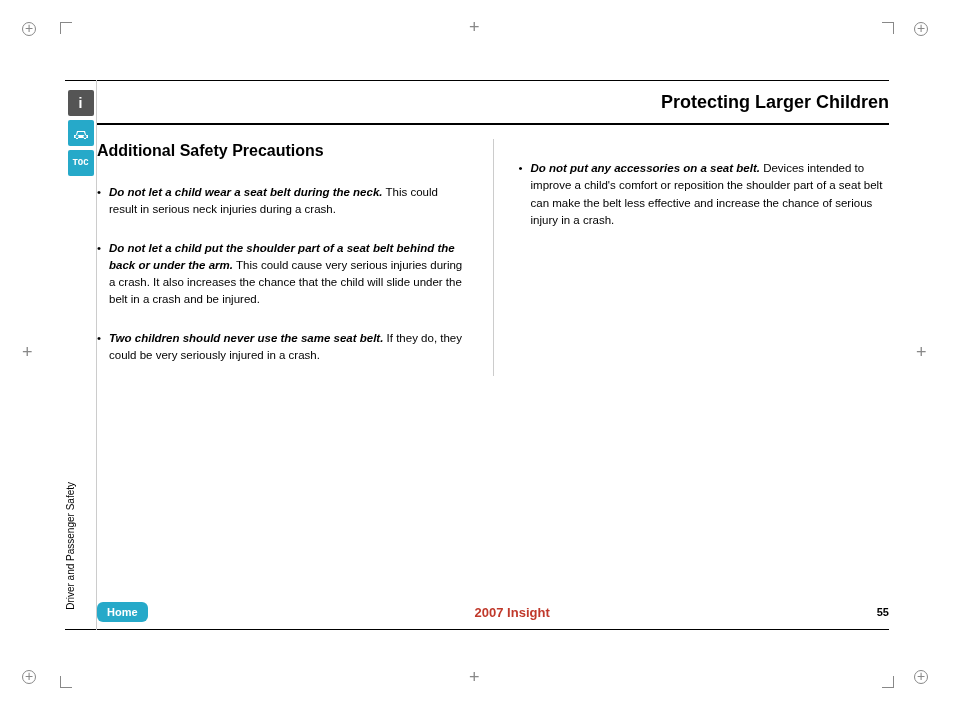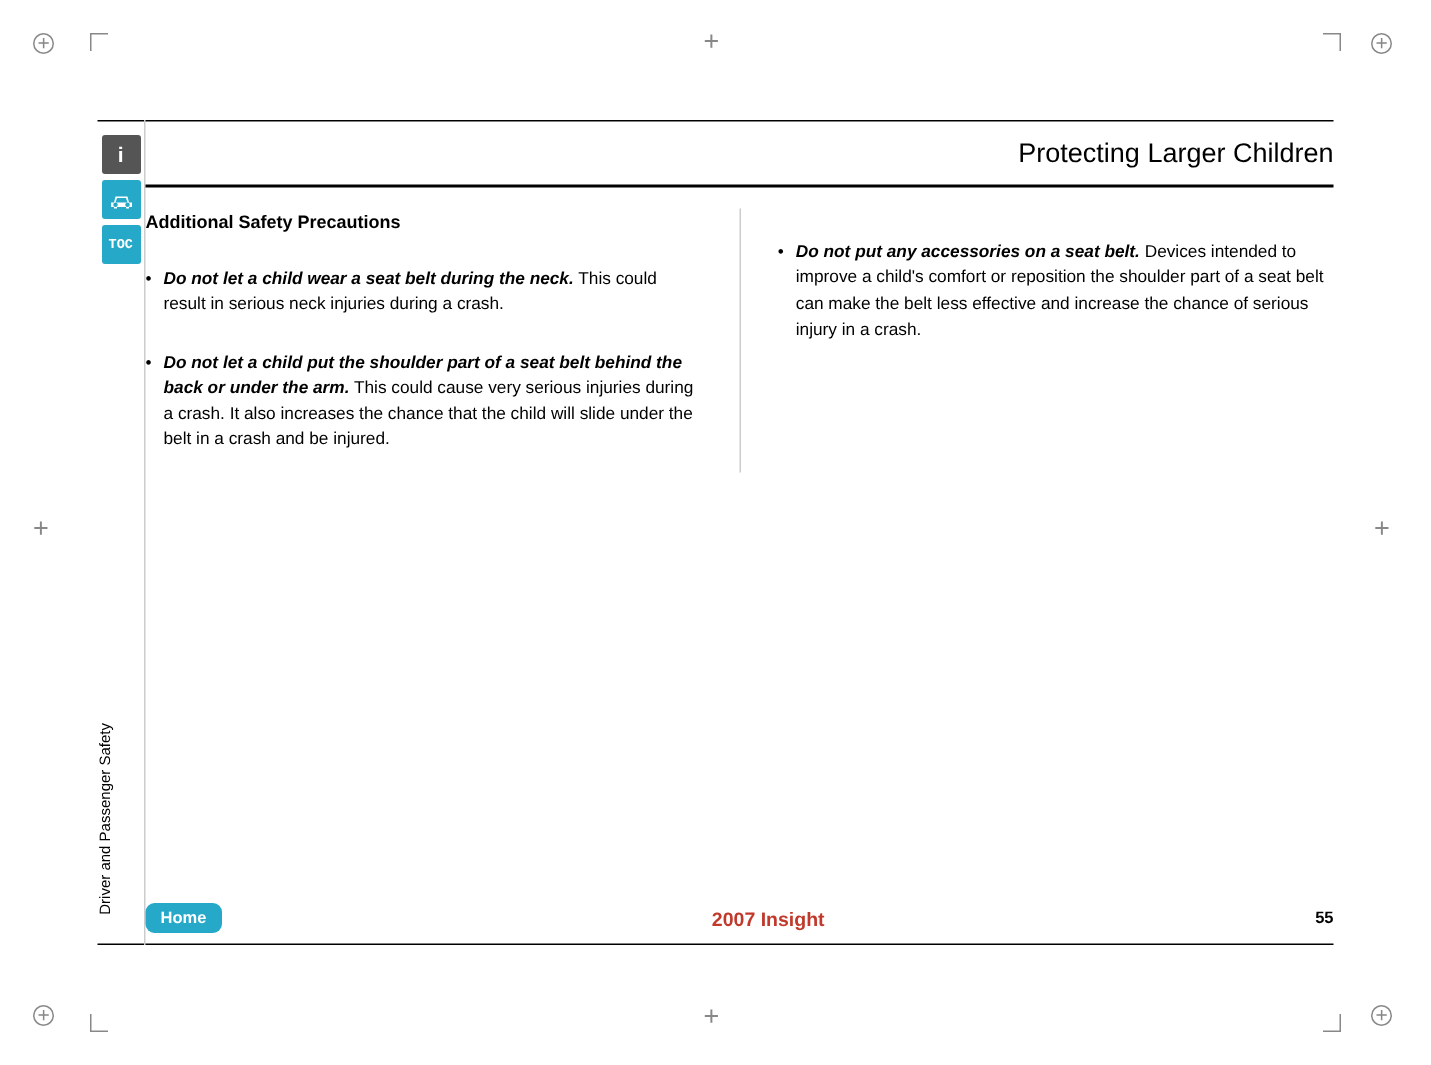--- a/index.html
+++ b/index.html
@@ -161,21 +161,21 @@
       left: 97px;
       top: 80px;
       right: 65px;
       bottom: 80px;
     }
 
     
     .page-title {
       text-align: right;
       font-size: 18px;
-      font-weight: normal;
+      font-weight: bold;
       padding: 12px 0 10px 0;
       border-bottom: 2px solid #000;
       margin-bottom: 14px;
     }
 
     
     .content-columns {
       display: flex;
       gap: 20px;
     }
@@ -187,21 +187,21 @@
     }
 
     .column-right {
       flex: 1;
       font-size: 11.5px;
       line-height: 1.5;
     }
 
     .section-title {
       font-weight: bold;
-      font-size: 12px;
+      font-size: 16px;
       margin-bottom: 8px;
     }
 
     .bullet-item {
       margin-bottom: 12px;
       padding-left: 12px;
       position: relative;
       margin-top: 21px;
     }
 
@@ -326,20 +326,23 @@
         </div>
 
         <div class="bullet-item">
           <span class="italic-bold">Do not let a child wear a seat belt during the neck.</span><span> This could result in serious neck injuries during a crash.</span>
         </div>
 
         <div class="bullet-item">
           <span class="italic-bold">Do not let a child put the shoulder part of a seat belt behind the back or under the arm.</span><span> This could cause very serious injuries during a crash. It also increases the chance that the child will slide under the belt in a crash and be injured.</span>
         </div>
 
+        <div class="bullet-item">
+          <span class="italic-bold">Two children should never use the same seat belt.</span><span> If they do, they could be very seriously injured in a crash.</span>
+        </div>
 
       </div>
 
       <div class="col-divider"></div>
 
       <div class="column-right">
 
         <div class="bullet-item">
           <span class="italic-bold">Do not put any accessories on a seat belt.</span><span> Devices intended to improve a child's comfort or reposition the shoulder part of a seat belt can make the belt less effective and increase the chance of serious injury in a crash.</span>
         </div>

